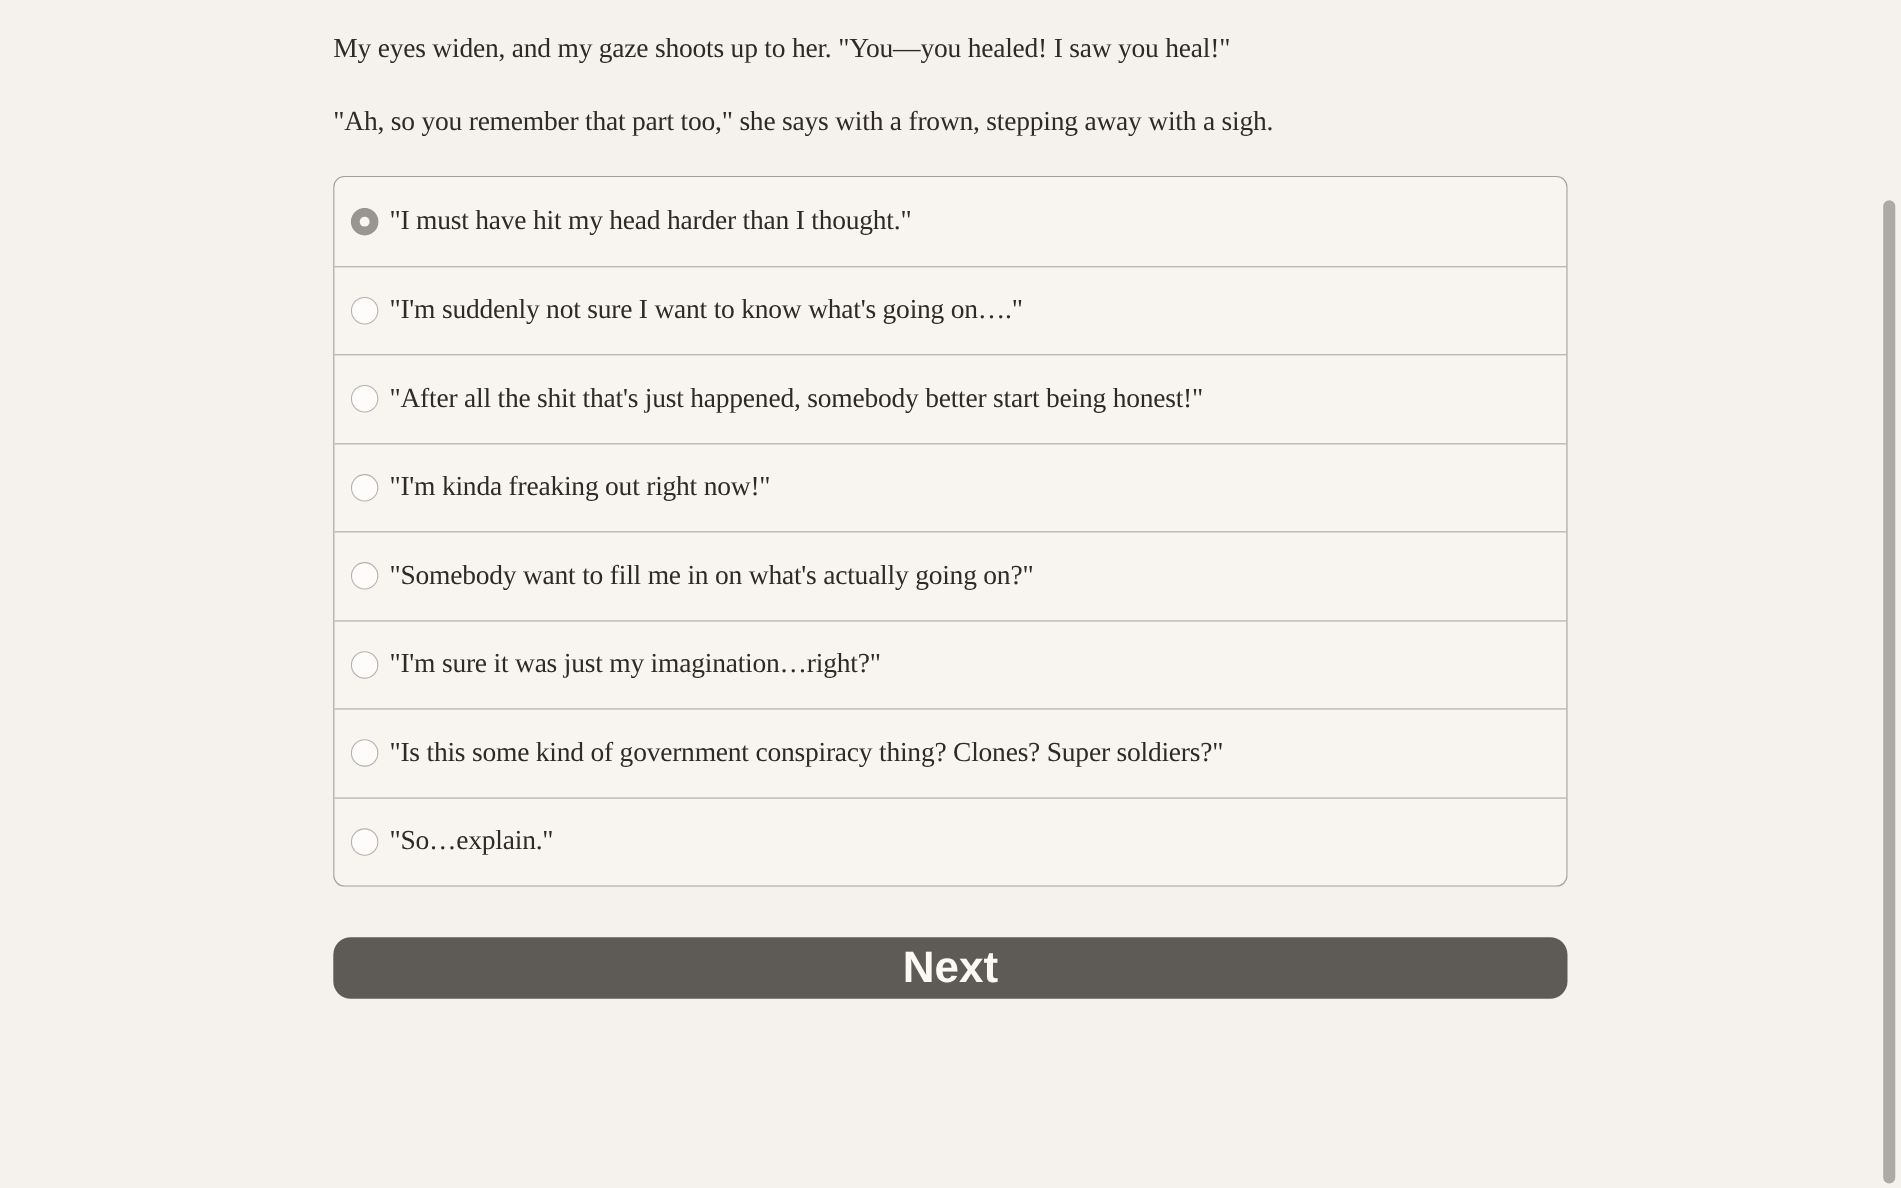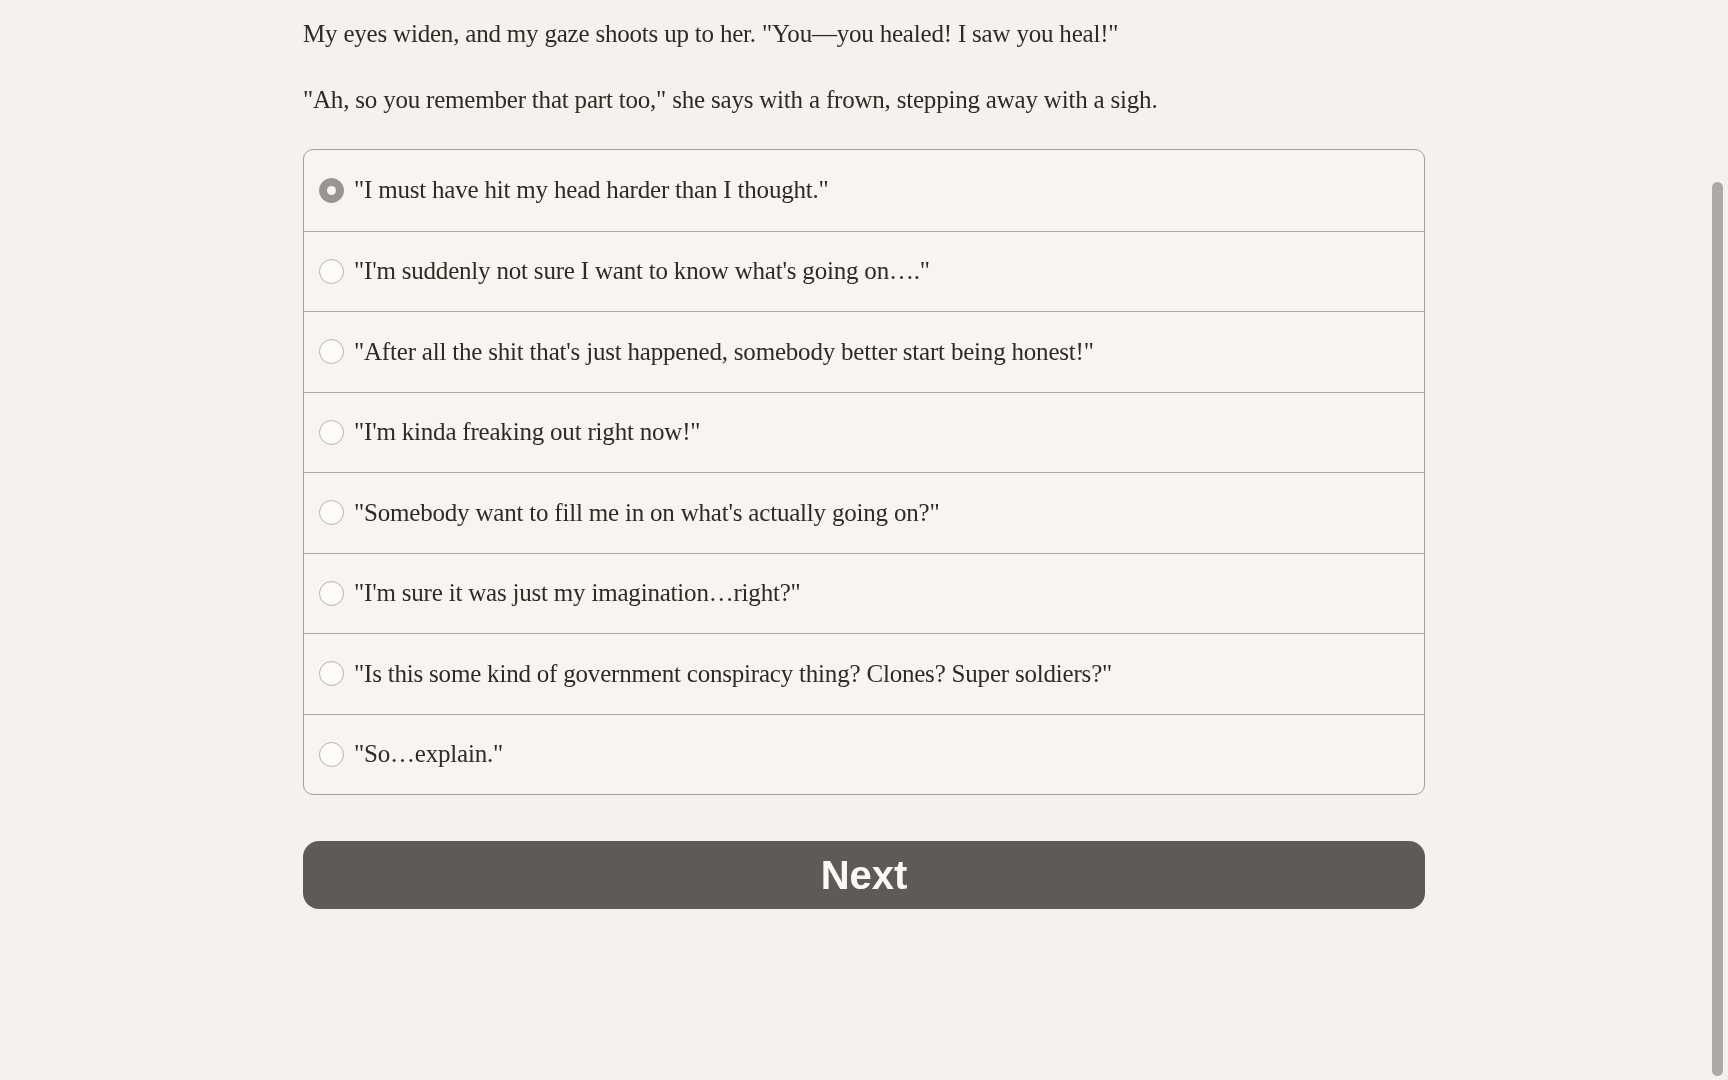--- a/index.html
+++ b/index.html
@@ -11,21 +11,21 @@
     overflow: hidden;
     background: #f5f1ec;
     font-family: "Liberation Serif", "DejaVu Serif", serif;
     color: #2e2a25;
   }
   .content {
     position: absolute;
     left: 303px;
     top: 0;
     width: 1122px;
-    padding-top: 13px;
+    padding-top: 24px;
   }
   .story p {
     margin: 0 0 24px 0;
     font-size: 25px;
     line-height: 42px;
     letter-spacing: -0.2px;
   }
   .choices-box {
     margin-top: 28px;
     width: 100%;
@@ -70,21 +70,21 @@
     background: #f8f6f2;
   }
   .choice-label {
     font-size: 25px;
     line-height: 1.2;
     letter-spacing: -0.2px;
   }
   .next-button {
     margin-top: 46px;
     width: 100%;
-    height: 68px;
+    height: 56px;
     border: none;
     border-radius: 16px;
     background: #5e5b57;
     color: #fbf9f5;
     font-family: "Liberation Sans", sans-serif;
     font-weight: bold;
     font-size: 40px;
     display: flex;
     align-items: center;
     justify-content: center;

